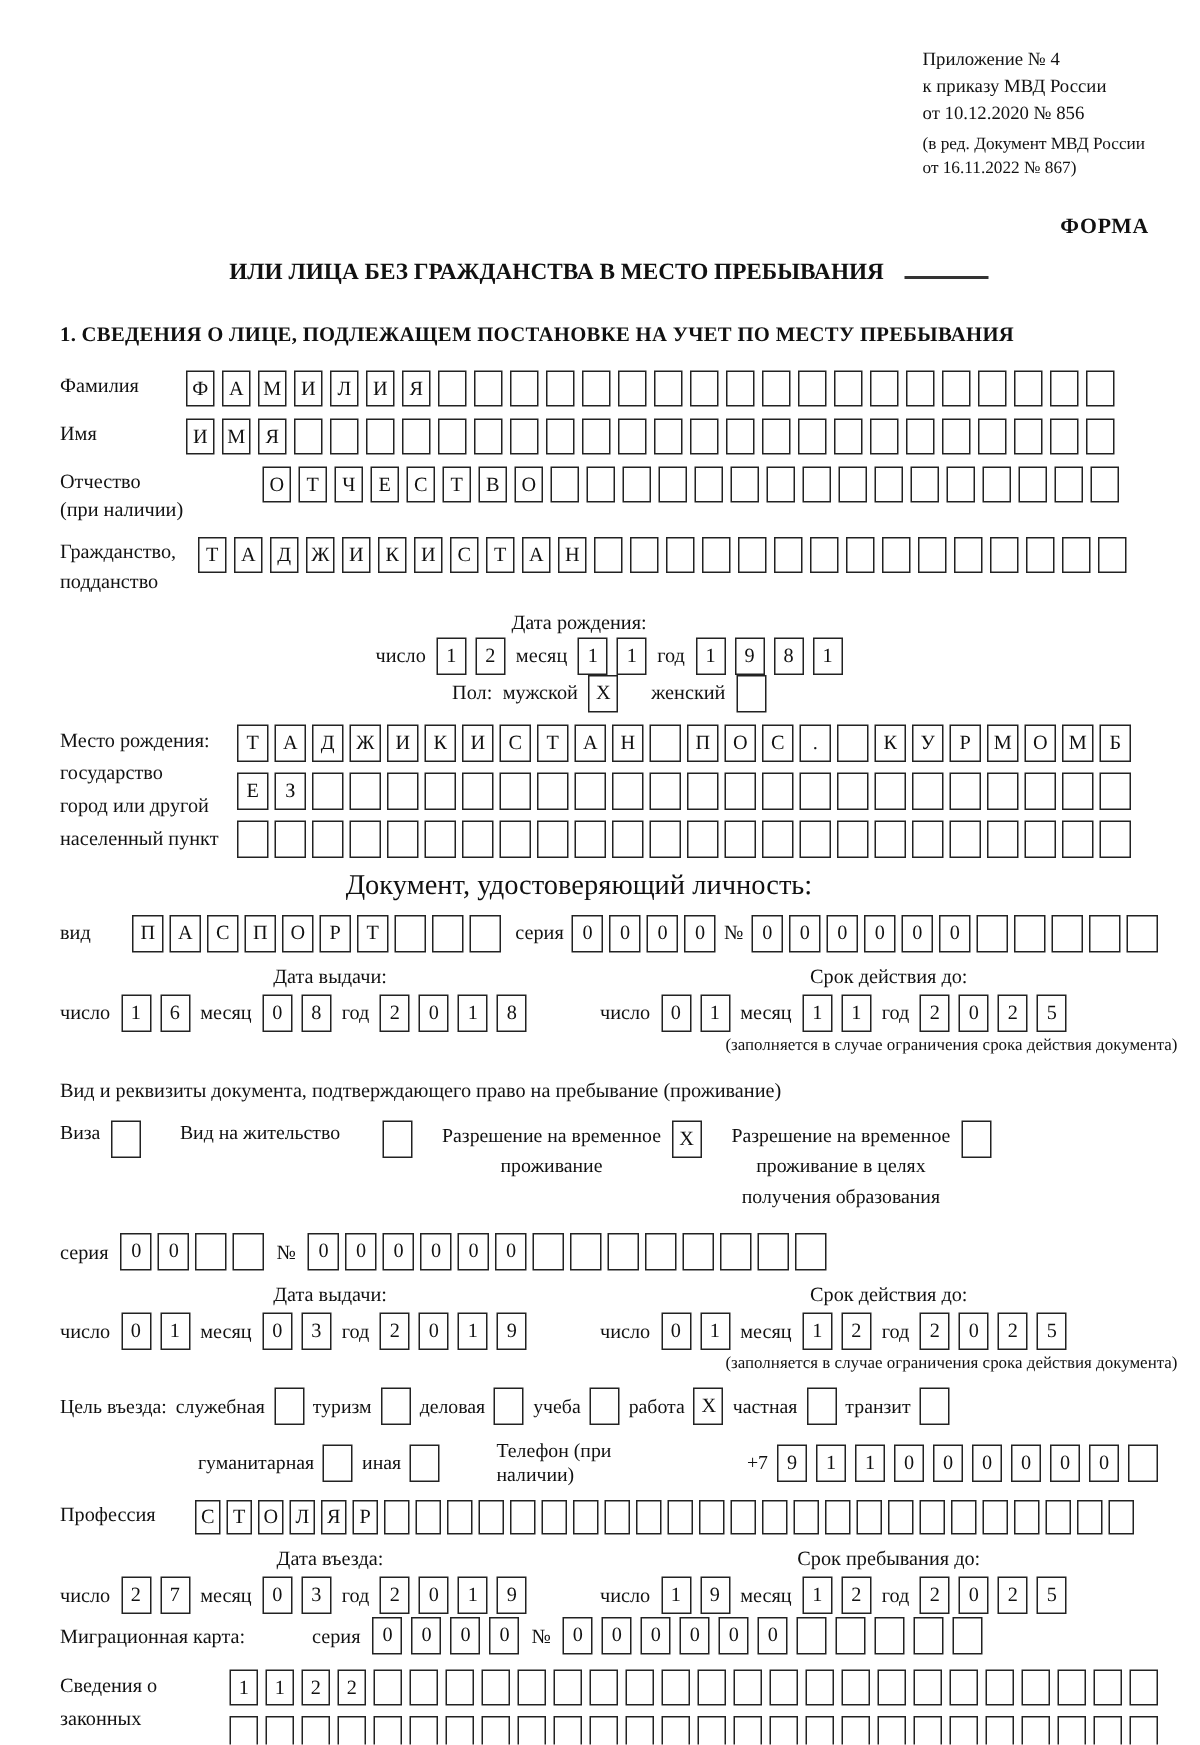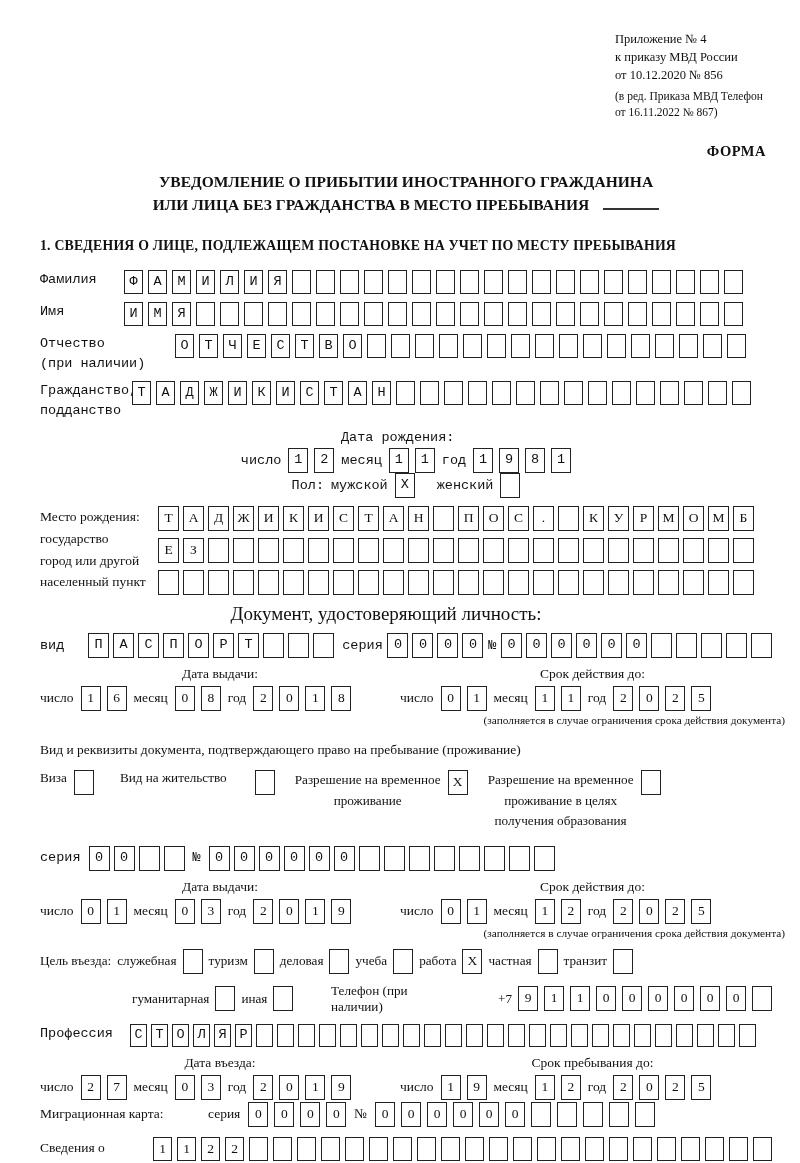--- a/index.html
+++ b/index.html
@@ -11,21 +11,21 @@
   .annex{margin-left:575px;font-size:12.5px;line-height:1.45;}
   .annex .note{font-size:11.5px;margin-top:4px;line-height:1.4;}
   .forma{text-align:right;font-weight:bold;font-size:14.5px;margin:22px 6px 10px 0;letter-spacing:.5px;}
 
   .title{text-align:center;font-weight:bold;font-size:15.5px;line-height:1.5;margin-top:6px;}
   .title-blank{display:inline-block;width:56px;border-bottom:2px solid #333;height:12px;margin-left:14px;}
 
   .sect{font-weight:bold;font-size:13.8px;margin:22px 0 16px 0;letter-spacing:.2px;}
 
   
-  .row{display:flex;align-items:flex-start;margin-bottom:8px;font-size:13.5px;line-height:1.45;font-family:Liberation Mono, monospace;}
+  .row{display:flex;align-items:flex-start;margin-bottom:8px;font-size:13.5px;line-height:1.45;}
   .lbl{flex:0 0 auto;}
   .w84{width:84px;} .w92{width:92px;} .w135{width:135px;} .w118{width:118px;} .w90{width:90px;} .w130{width:130px;}
 
   
   .cells{display:inline-flex;gap:5px;flex-wrap:nowrap;}
   .cell{box-sizing:border-box;display:inline-block;width:19px;height:24px;border:1.6px solid #222;
         text-align:center;font-size:13.5px;line-height:21px;background:#fff;font-family:inherit;}
   .cells.lg{gap:4px;} .cells.lg .cell{width:21px;height:25px;line-height:22px;}
   .cells.sm{gap:4px;} .cells.sm .cell{width:17px;height:23px;line-height:20px;}
   .cells.dt{gap:6px;} .cells.dt .cell{width:20px;height:25px;line-height:22px;}
@@ -58,29 +58,28 @@
 </head>
 <body>
 
 <div class="page">
 
   <div class="annex">
     <div>Приложение № 4</div>
     <div>к приказу МВД России</div>
     <div>от 10.12.2020 № 856</div>
     <div class="note">
-      <div>(в ред. Приказа МВД Телефон</div>
+      <div>(в ред. Документ МВД России</div>
       <div>от 16.11.2022 № 867)</div>
     </div>
   </div>
 
   <div class="forma">ФОРМА</div>
 
   <div class="title">
-    <div>УВЕДОМЛЕНИЕ О ПРИБЫТИИ ИНОСТРАННОГО ГРАЖДАНИНА</div>
     <div><span>ИЛИ ЛИЦА БЕЗ ГРАЖДАНСТВА В МЕСТО ПРЕБЫВАНИЯ</span><span class="title-blank"></span></div>
   </div>
 
   <div class="sect">1. СВЕДЕНИЯ О ЛИЦЕ, ПОДЛЕЖАЩЕМ ПОСТАНОВКЕ НА УЧЕТ ПО МЕСТУ ПРЕБЫВАНИЯ</div>
 
   <div class="row">
     <span class="lbl w84">Фамилия</span>
     <span class="cells">
         <span class="cell">Ф</span>
         <span class="cell">А</span>

